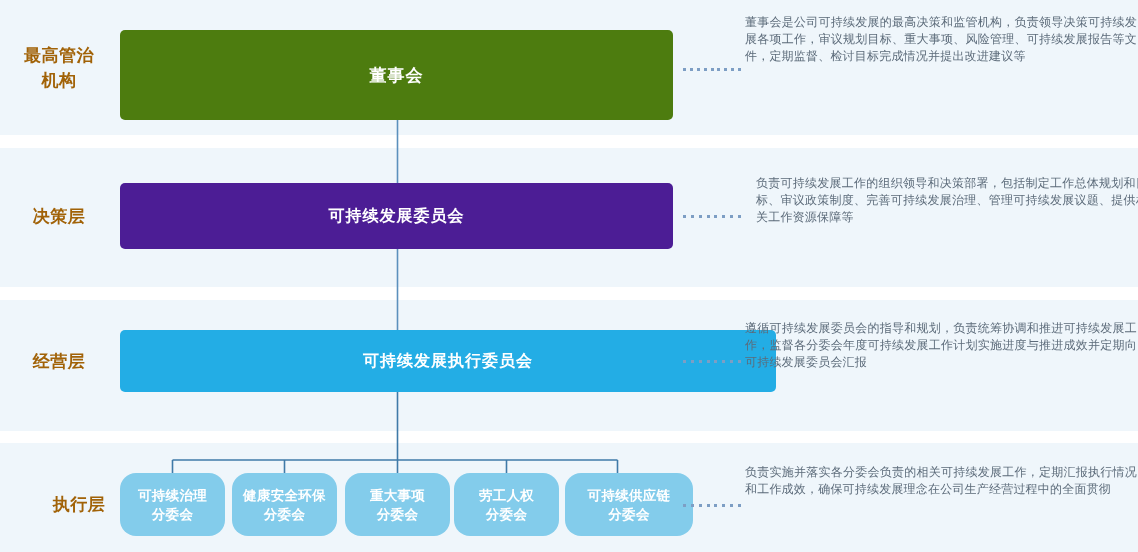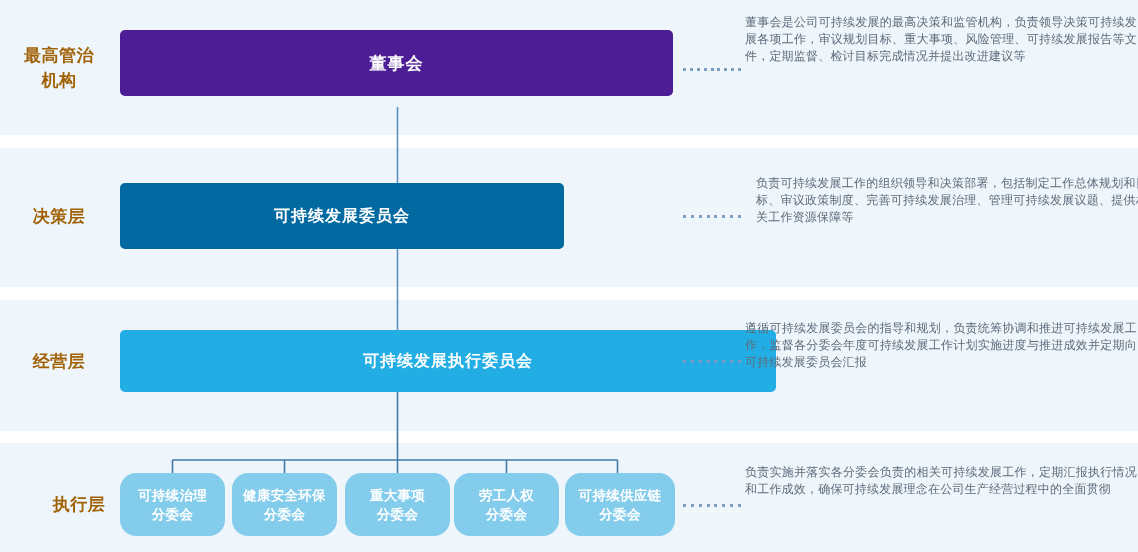--- a/index.html
+++ b/index.html
@@ -30,22 +30,22 @@
   
   #lines{position:absolute;left:0;top:0;width:1138px;height:552px;}
 
   
   .node{
     position:absolute;border-radius:5px;
     color:#ffffff;font-weight:bold;
     display:flex;align-items:center;justify-content:center;
     text-align:center;letter-spacing:1px;
   }
-  .node.lvl0{left:120px;width:553px;top:30px;height:66px;background:#4c1d95;font-size:17px;}
-  .node.lvl1{left:120px;width:444px;top:183px;height:66px;background:#0369a1;font-size:16px;}
+  .node.lvl0{left:120px;width:553px;top:30px;height:90px;background:#4d7c0f;font-size:17px;}
+  .node.lvl1{left:120px;width:553px;top:183px;height:66px;background:#4c1d95;font-size:16px;}
   .node.lvl2{left:120px;width:656px;top:330px;height:62px;background:#23ade5;font-size:16px;}
 
   
   .leaf{
     position:absolute;top:473px;height:63px;width:105px;
     background:#83cceb;border-radius:16px;
     color:#ffffff;font-size:13.5px;font-weight:bold;
     display:flex;flex-direction:column;
     align-items:center;justify-content:center;
     line-height:19px;letter-spacing:.3px;
@@ -162,21 +162,21 @@
     <span>分委会</span>
   </div>
   <div class="leaf" style="left:345px;">
     <span>重大事项</span>
     <span>分委会</span>
   </div>
   <div class="leaf" style="left:454px;">
     <span>劳工人权</span>
     <span>分委会</span>
   </div>
-  <div class="leaf" style="left:565px;width:110px;">
+  <div class="leaf" style="left:565px;width:128px;">
     <span>可持续供应链</span>
     <span>分委会</span>
   </div>
 
   <div class="dots" style="left:683px;top:500px;">
     <i></i>
       <i></i>
       <i></i>
       <i></i>
       <i></i>

